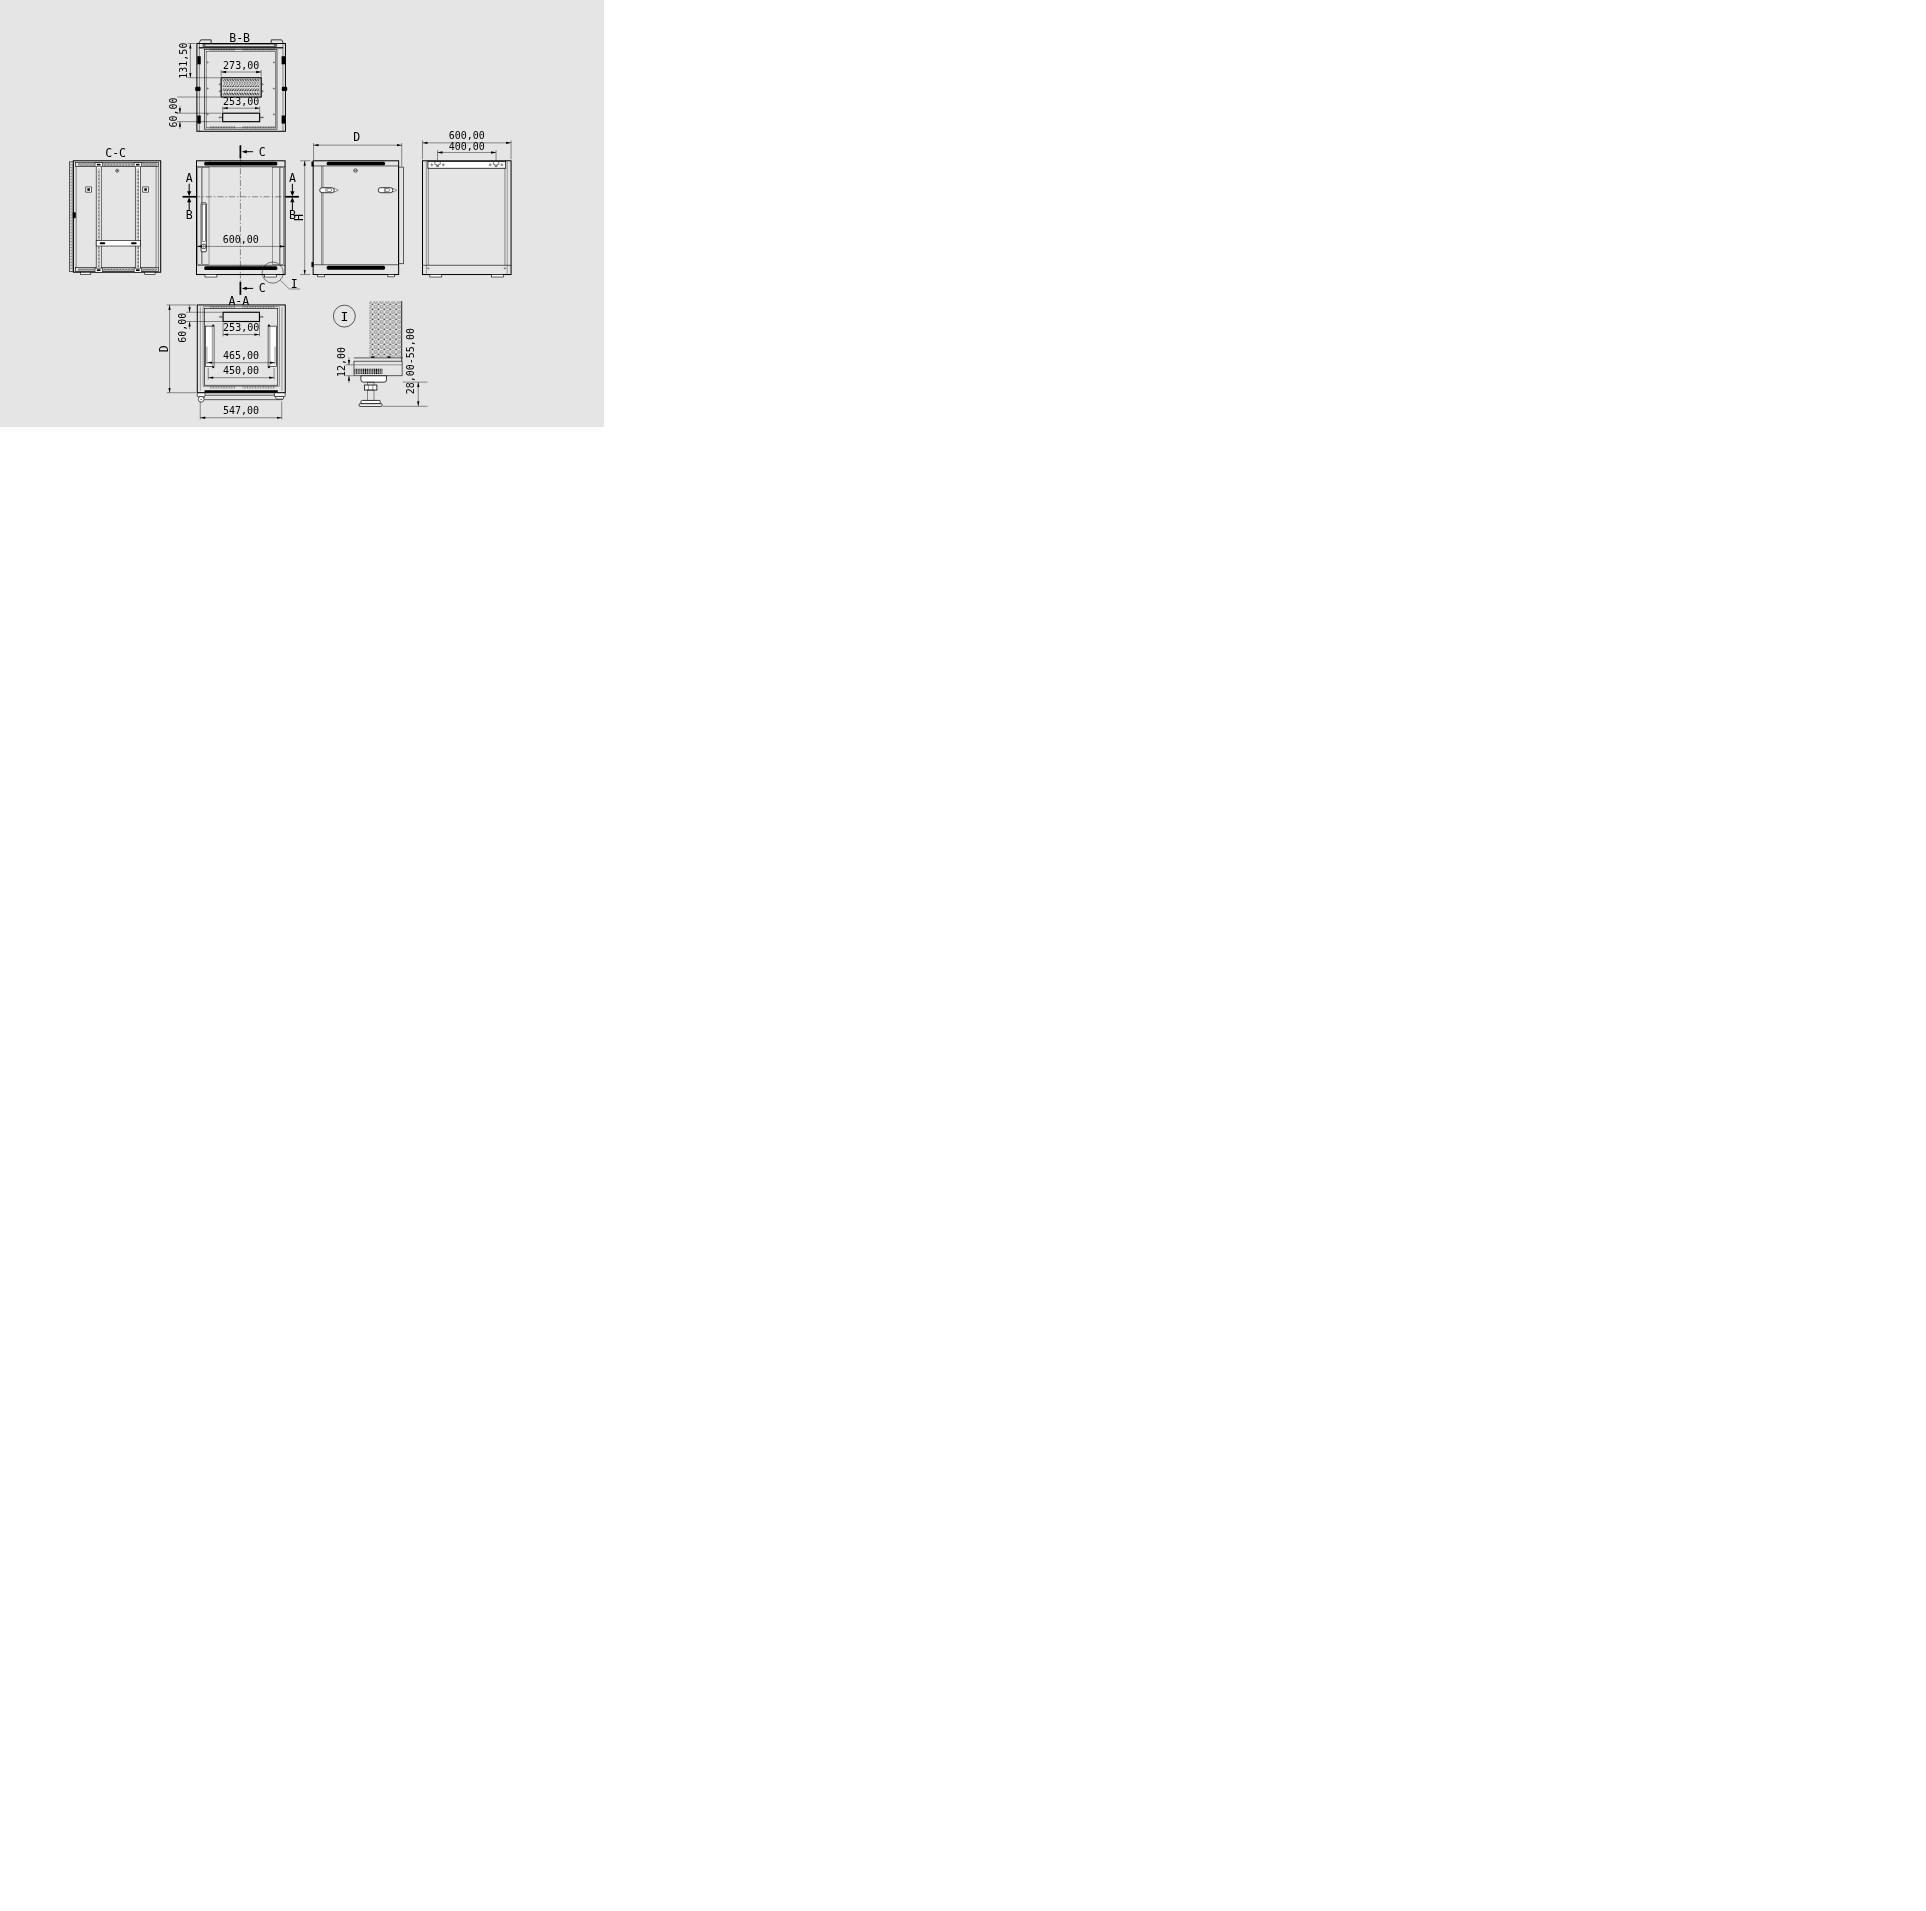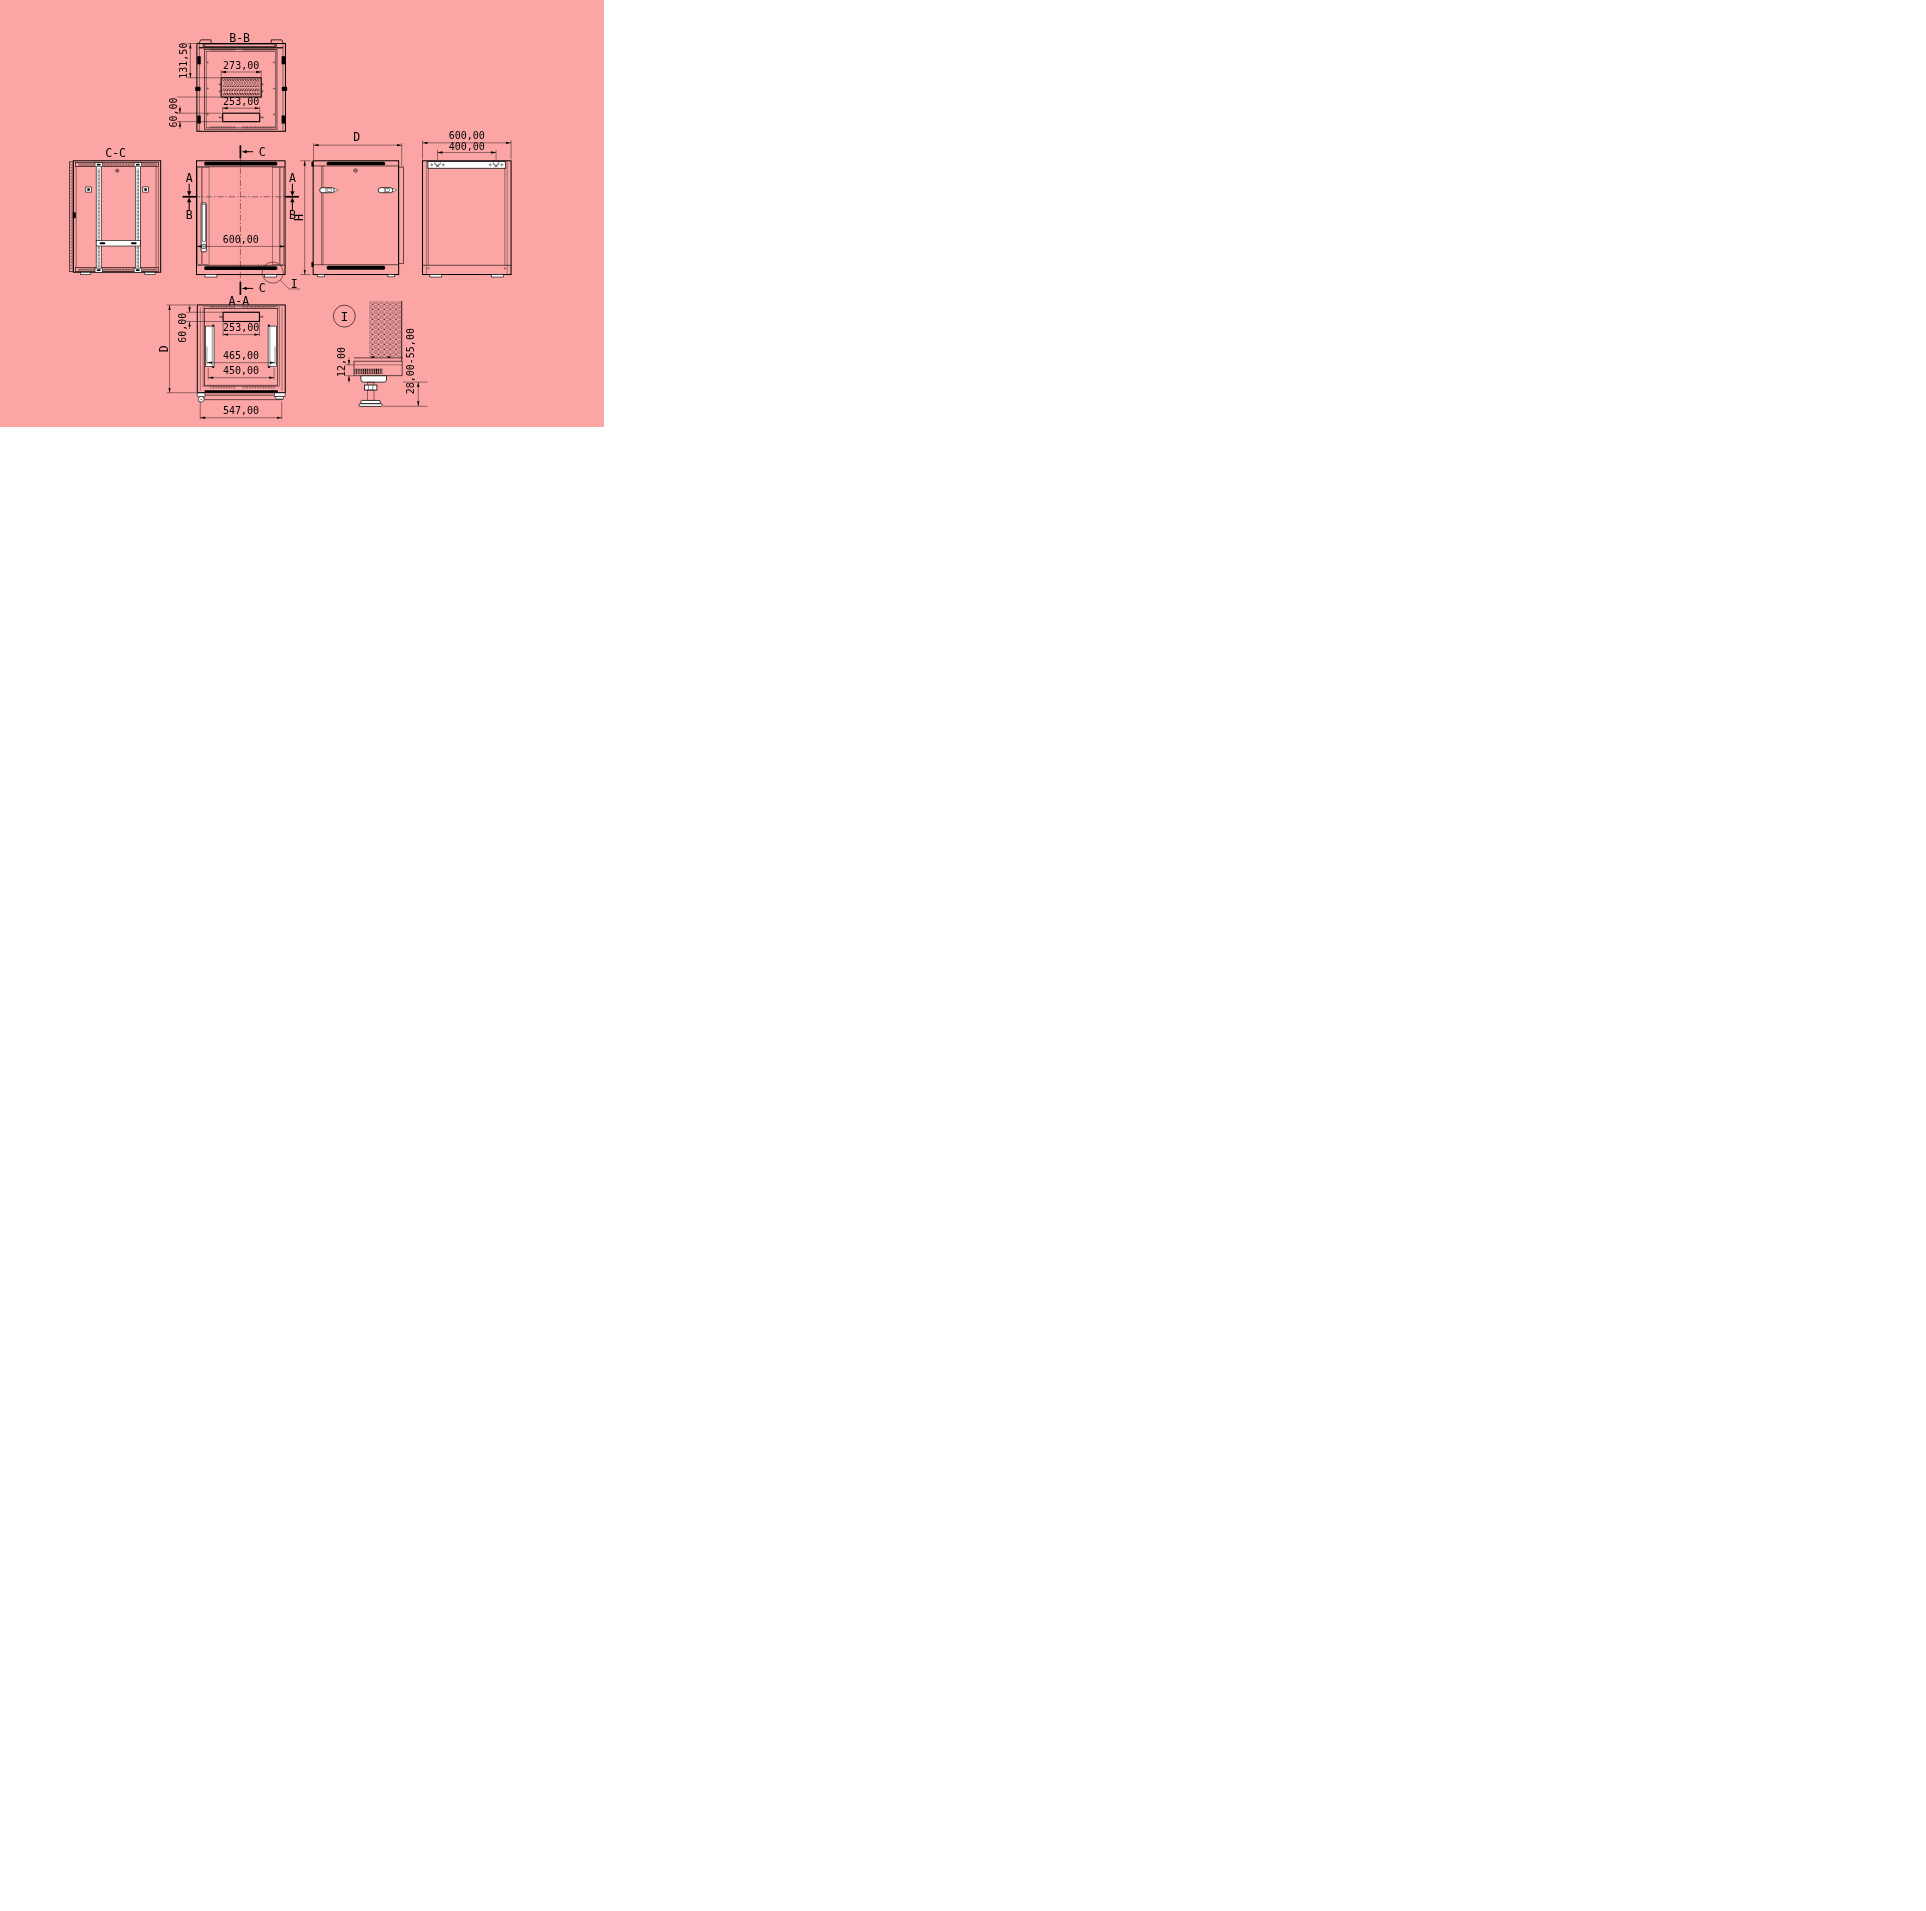--- a/index.html
+++ b/index.html
@@ -1,16 +1,16 @@
 <!DOCTYPE html>
 <html style="font-size:6.2px"><head>
 <meta charset="utf-8">
 <style>
   html,body{margin:0;padding:0;background:#ffffff;}
-  .stage{width:604px;height:427px;position:relative;background:#fca5a5;}
+  .stage{width:604px;height:427px;position:relative;background:#e5e5e5;}
   svg{display:block;width:604px;height:427px;}
   svg text{font-family:"DejaVu Sans Mono","Liberation Mono",monospace;fill:#000;}
   .dim{font-size:26px;}
   .lbl{font-size:30px;}
   .big{font-size:34px;}
   .ln{fill:none;stroke:#000;}
   .s08{stroke-width:0.9;}
   .s1{stroke-width:1.1;}
   .s12{stroke-width:1.3;}
   .s15{stroke-width:1.6;}

